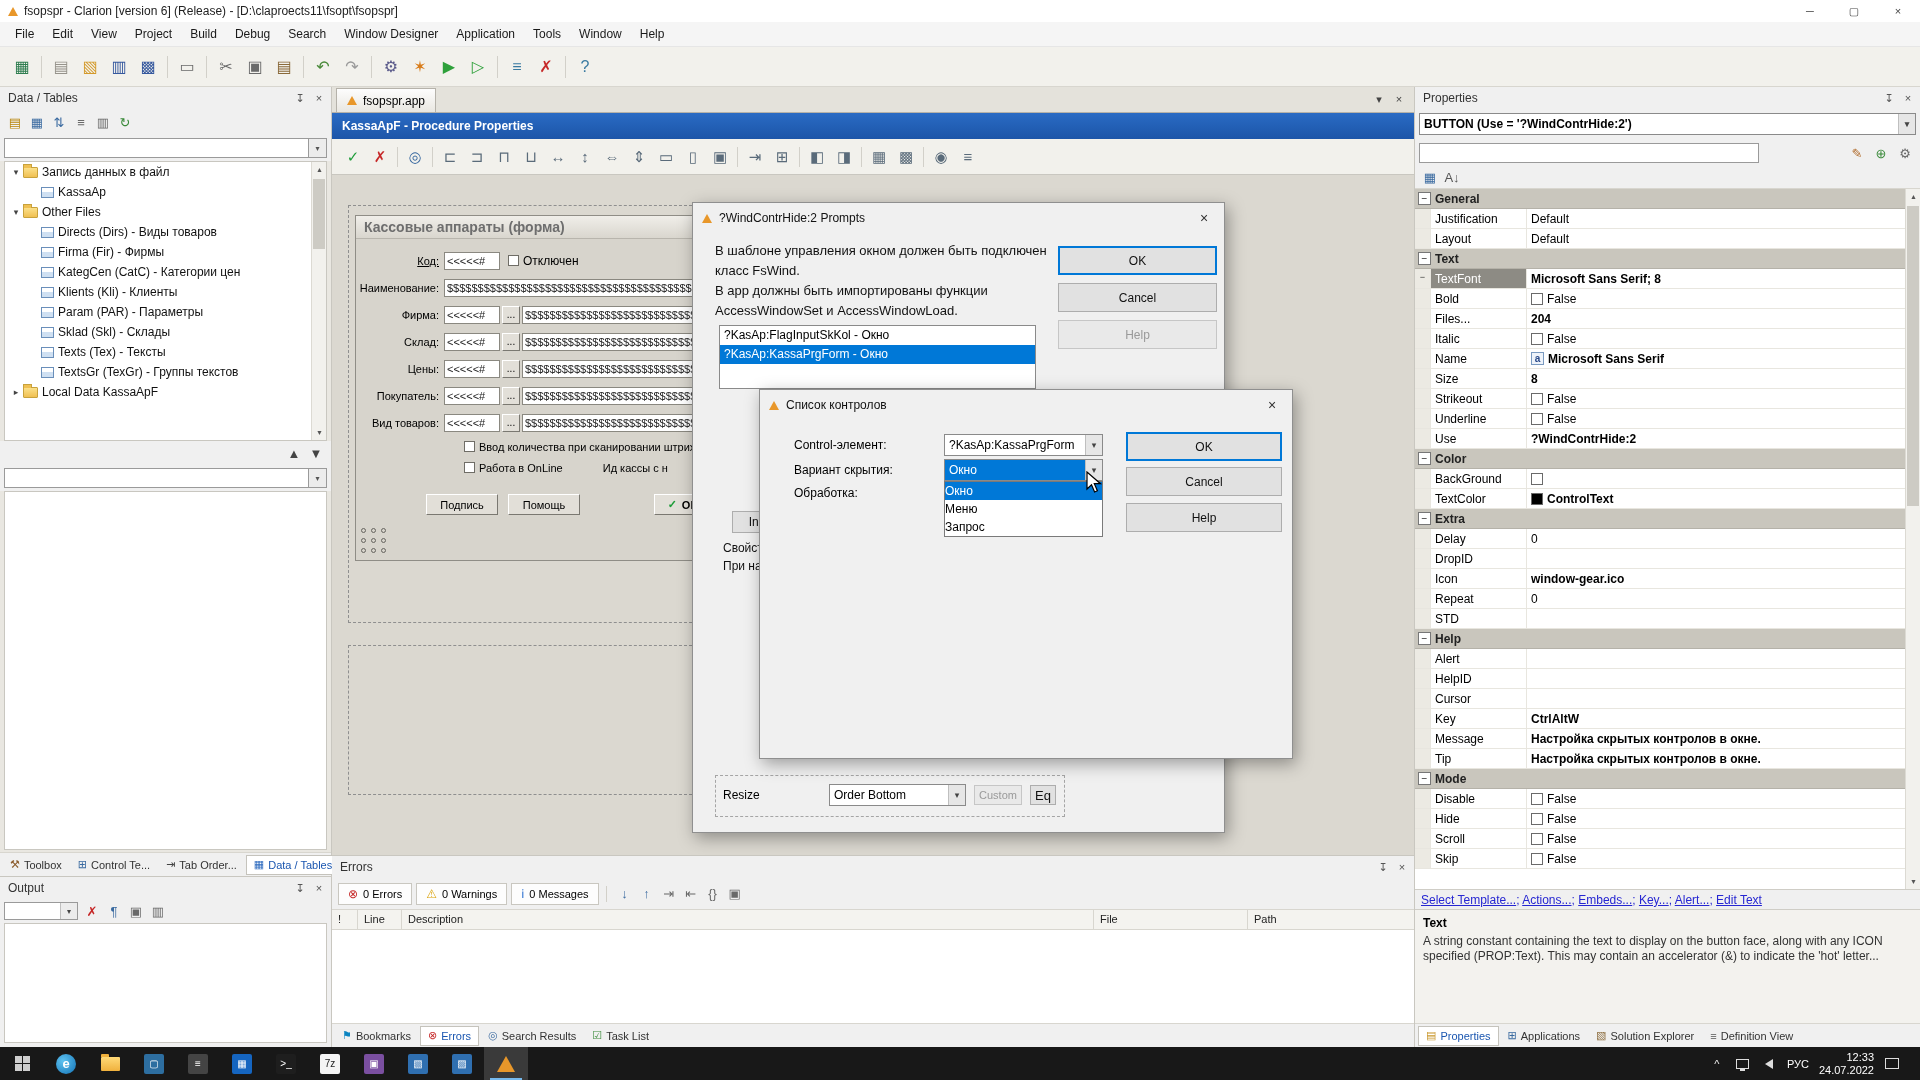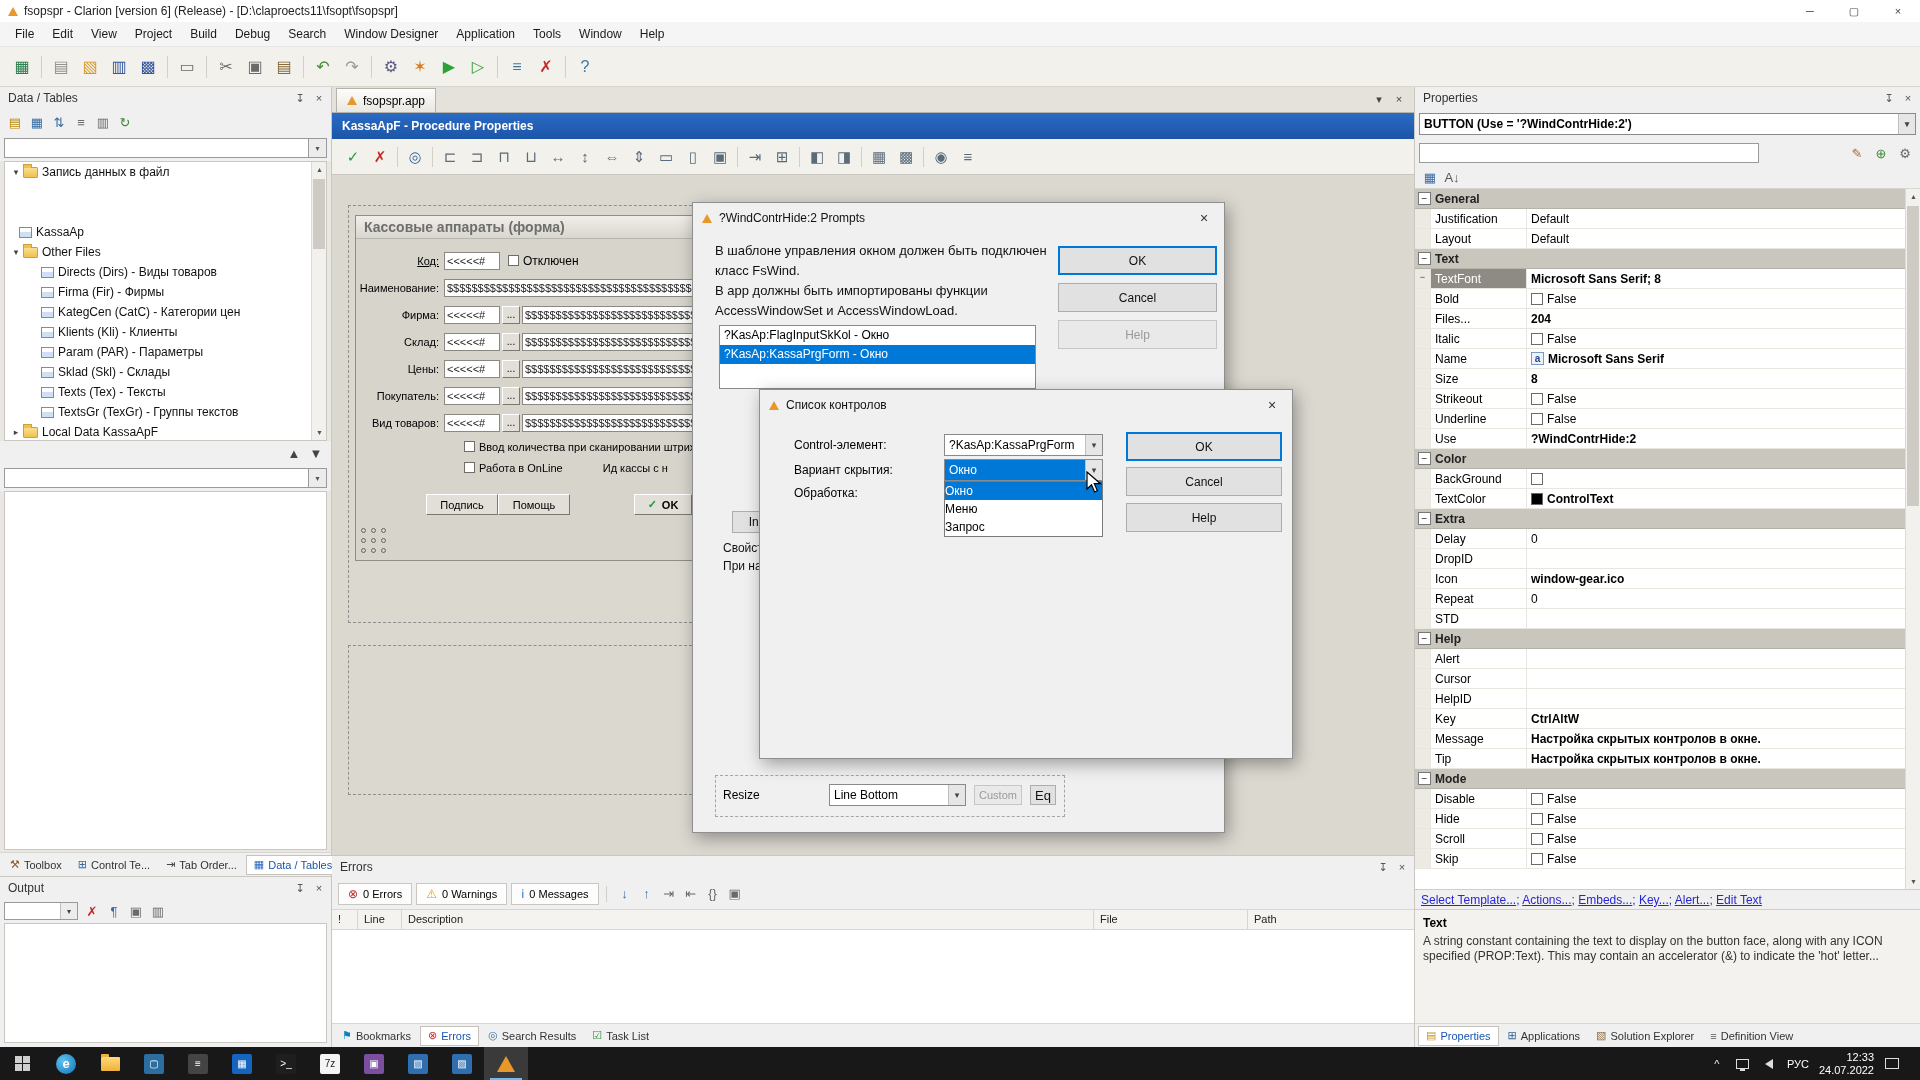--- a/index.html
+++ b/index.html
@@ -101,21 +101,21 @@
 .f-label{width:88px;text-align:right;font-size:11px;padding-right:5px;white-space:nowrap;}
 .f-label.u{text-decoration:underline;}
 .f-entry{height:18px;background:#fff;border:1px solid #8a8880;font-size:11px;line-height:16px;padding:0 2px;white-space:nowrap;overflow:hidden;color:#222;}
 .f-entry.code{width:56px;}
 .f-entry.long{width:330px;}
 .f-entry.val2{width:262px;}
 .f-browse{width:18px;height:18px;margin:0 2px;background:#e2dfd8;border:1px solid;border-color:#fff #7a7871 #7a7871 #fff;font-size:10px;text-align:center;line-height:15px;}
 .f-check{width:11px;height:11px;background:#fff;border:1px solid #6f6d66;margin:0 4px 0 8px;flex:0 0 11px;}
 .f-cbrow{display:flex;align-items:center;height:21px;padding-left:100px;font-size:11px;white-space:nowrap;overflow:hidden;}
 .f-onlineid{margin-left:40px;}
-.f-btnrow{display:flex;align-items:center;gap:0;padding-left:70px;margin-top:16px;}
+.f-btnrow{display:flex;align-items:center;gap:10px;padding-left:70px;margin-top:16px;}
 .f-btn{width:72px;height:21px;background:#e2dfd8;border:1px solid;border-color:#fff #7a7871 #7a7871 #fff;font-size:11px;display:flex;align-items:center;justify-content:center;}
 .f-okbtn{margin-left:64px;display:flex;align-items:center;justify-content:center;gap:5px;width:58px;height:21px;background:#e2dfd8;border:1px solid;border-color:#fff #7a7871 #7a7871 #fff;font-size:11px;font-weight:bold;}
 .handle-dots{position:absolute;left:5px;bottom:6px;display:grid;grid-template-columns:repeat(3,6px);grid-auto-rows:6px;gap:4px;}
 .hd{width:5px;height:5px;border:1px solid #66655f;border-radius:50%;}
 
 
 .dlg{position:absolute;background:#f0f0f0;border:1px solid #8f8f8f;box-shadow:3px 5px 16px rgba(0,0,0,.35);}
 .dlg-title{height:30px;display:flex;align-items:center;gap:7px;padding-left:9px;font-size:12px;color:#111;}
 .dlg-close{margin-left:auto;width:40px;height:30px;display:flex;align-items:center;justify-content:center;font-size:14px;color:#333;}
 .btn{background:#e1e1e1;border:1px solid #adadad;font-size:12px;display:flex;align-items:center;justify-content:center;position:absolute;color:#111;}
@@ -298,21 +298,21 @@
         <input class="flat-input" value="" style="">
         <span class="filter-btn i-arr"></span>
       </div>
       <div class="tree-box">
         <div class="tree-rows" id="dt-tree">
             <div class="tree-row" style="padding-left: 4px;">
               <span class="tw">▾</span>
               <span class="ico-folder"></span>
               <span class="tree-label">Запись данных в файл</span>
             </div>
-            <div class="tree-row" style=" margin-top: 40px;">
+            <div class="tree-row" style="padding-left: 22px;">
               <span class="tw"></span>
               <span class="ico-table"></span>
               <span class="tree-label">KassaAp</span>
             </div>
             <div class="tree-row" style="padding-left: 4px;">
               <span class="tw">▾</span>
               <span class="ico-folder"></span>
               <span class="tree-label">Other Files</span>
             </div>
             <div class="tree-row" style="padding-left: 22px;">
@@ -563,21 +563,21 @@
             </div>
           <div class="btn def p-ok">OK</div>
           <div class="btn p-cancel">Cancel</div>
           <div class="btn disabled p-help">Help</div>
           <div class="btn p-insert">Inse</div>
           <div class="p-frag" style="top:338px;">Свойст</div>
           <div class="p-frag" style="top:356px;">При на</div>
           <div class="dash p-dash"></div>
           <div class="p-resize-label">Resize</div>
           <div class="combo p-resize-combo">
-            <span class="combo-text">Line Bottom</span>
+            <span class="combo-text">Order Bottom</span>
             <span class="combo-arrow i-arr"></span>
           </div>
           <div class="btn disabled p-custom">Custom</div>
           <div class="btn p-eq">Eq</div>
         </div>
 
         <div class="dlg controls-dlg">
           <div class="dlg-title">
             <span class="tri-ico sm"></span>
             <span>Список контролов</span>
@@ -858,28 +858,28 @@
             </div>
             <div class="pg-row">
               <span class="pg-gutter"></span>
               <span class="pg-label">Alert</span>
               <span class="pg-value">
                 <span></span>
               </span>
             </div>
             <div class="pg-row">
               <span class="pg-gutter"></span>
+              <span class="pg-label">HelpID</span>
+              <span class="pg-value">
+                <span></span>
+              </span>
+            </div>
+            <div class="pg-row">
+              <span class="pg-gutter"></span>
               <span class="pg-label">Cursor</span>
-              <span class="pg-value">
-                <span></span>
-              </span>
-            </div>
-            <div class="pg-row">
-              <span class="pg-gutter"></span>
-              <span class="pg-label">HelpID</span>
               <span class="pg-value">
                 <span></span>
               </span>
             </div>
             <div class="pg-row">
               <span class="pg-gutter"></span>
               <span class="pg-label">Key</span>
               <span class="pg-value b">
                 <span>CtrlAltW</span>
               </span>

